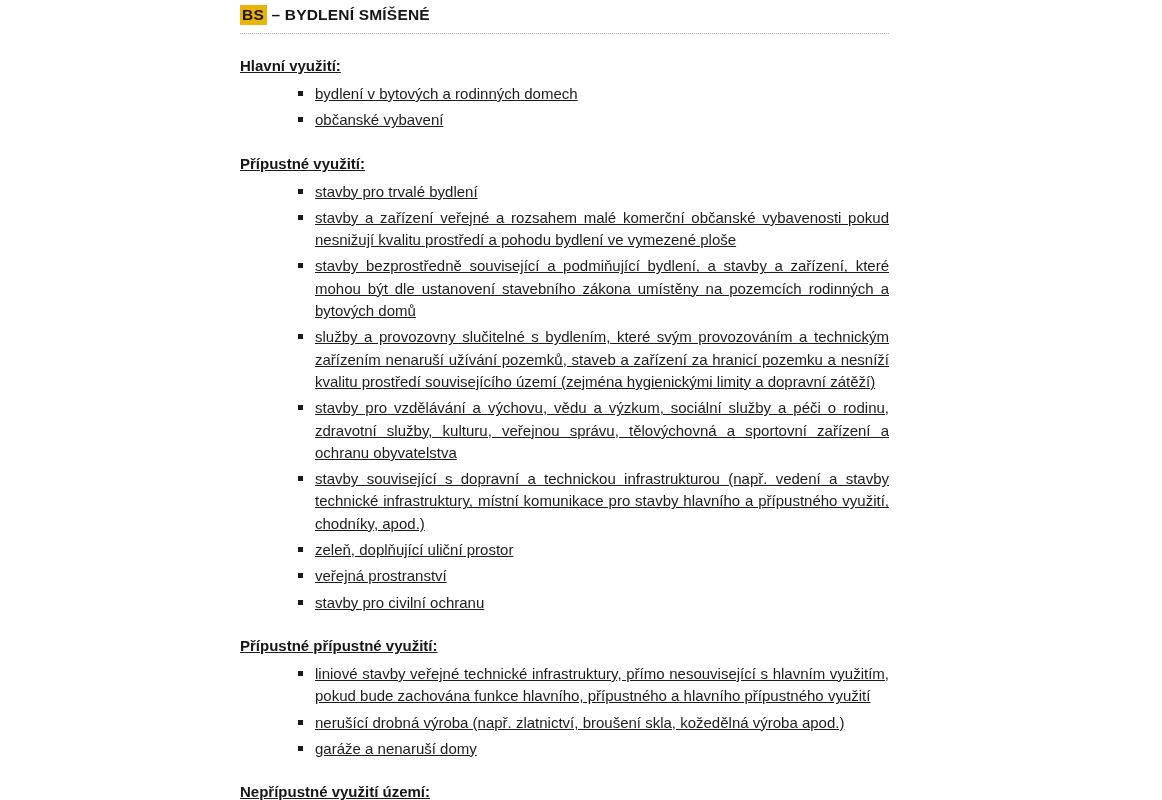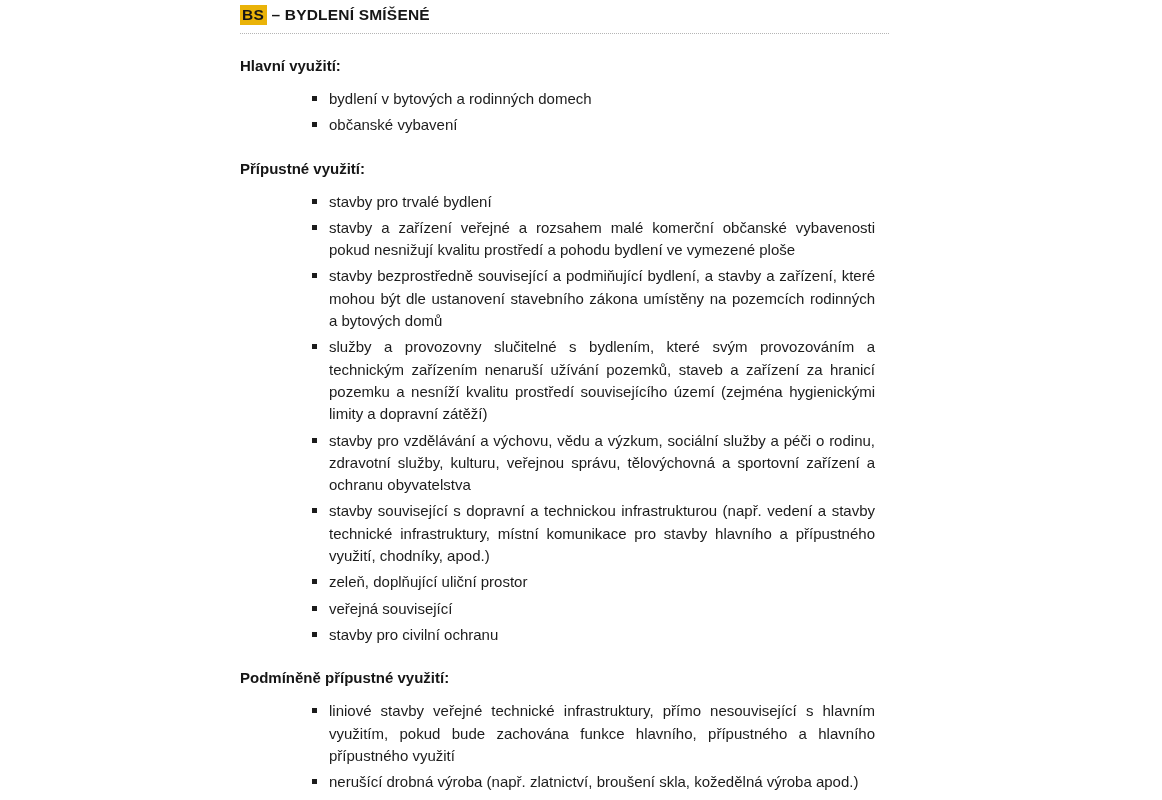--- a/index.html
+++ b/index.html
@@ -29,30 +29,31 @@
     border-bottom: 1.5px dotted #b5b5b5;
     padding-bottom: 9px;
     margin-bottom: 0;
     white-space: nowrap;
   }
   .doc-title .code {
     padding: 1px 3px 2px 2px;
   }
   .section {
     margin-top: 23px;
+    text-decoration: underline;
   }
   .section-heading {
     font-size: 15px;
     font-weight: bold;
     color: #161616;
     margin: 0 0 9px 0;
   }
   ul.bullets {
     list-style: none;
-    margin: 14px;
+    margin: 0;
     padding: 0;
   }
   ul.bullets li {
     position: relative;
     padding-left: 75px;
     font-size: 15px;
     line-height: 22.3px;
     text-align: justify;
     margin-bottom: 4px;
     color: #1c1c1c;
@@ -86,26 +87,29 @@
       <div class="section">
         <div class="section-heading">Přípustné využití:</div>
         <ul class="bullets">
           <li><span class="sq"></span><span>stavby pro trvalé bydlení</span></li>
           <li><span class="sq"></span><span>stavby a zařízení veřejné a rozsahem malé komerční občanské vybavenosti pokud nesnižují kvalitu prostředí a pohodu bydlení ve vymezené ploše</span></li>
           <li><span class="sq"></span><span>stavby bezprostředně související a podmiňující bydlení, a stavby a zařízení, které mohou být dle ustanovení stavebního zákona umístěny na pozemcích rodinných a bytových domů</span></li>
           <li><span class="sq"></span><span>služby a provozovny slučitelné s bydlením, které svým provozováním a technickým zařízením nenaruší užívání pozemků, staveb a zařízení za hranicí pozemku a nesníží kvalitu prostředí souvisejícího území (zejména hygienickými limity a dopravní zátěží)</span></li>
           <li><span class="sq"></span><span>stavby pro vzdělávání a výchovu, vědu a výzkum, sociální služby a péči o rodinu, zdravotní služby, kulturu, veřejnou správu, tělovýchovná a sportovní zařízení a ochranu obyvatelstva</span></li>
           <li><span class="sq"></span><span>stavby související s dopravní a technickou infrastrukturou (např. vedení a stavby technické infrastruktury, místní komunikace pro stavby hlavního a přípustného využití, chodníky, apod.)</span></li>
           <li><span class="sq"></span><span>zeleň, doplňující uliční prostor</span></li>
-          <li><span class="sq"></span><span>veřejná související</span></li>
+          <li><span class="sq"></span><span>veřejná prostranství</span></li>
           <li><span class="sq"></span><span>stavby pro civilní ochranu</span></li>
         </ul>
       </div>
       <div class="section">
-        <div class="section-heading">Podmíněně přípustné využití:</div>
+        <div class="section-heading">Přípustné přípustné využití:</div>
         <ul class="bullets">
           <li><span class="sq"></span><span>liniové stavby veřejné technické infrastruktury, přímo nesouvisející s hlavním využitím, pokud bude zachována funkce hlavního, přípustného a hlavního přípustného využití</span></li>
           <li><span class="sq"></span><span>nerušící drobná výroba (např. zlatnictví, broušení skla, kožedělná výroba apod.)</span></li>
           <li><span class="sq"></span><span>garáže a nenaruší domy</span></li>
         </ul>
       </div>
+      <div class="section">
+        <div class="section-heading">Nepřípustné využití území:</div>
+      </div>
     </div>
 </div>
 
 </body></html>

